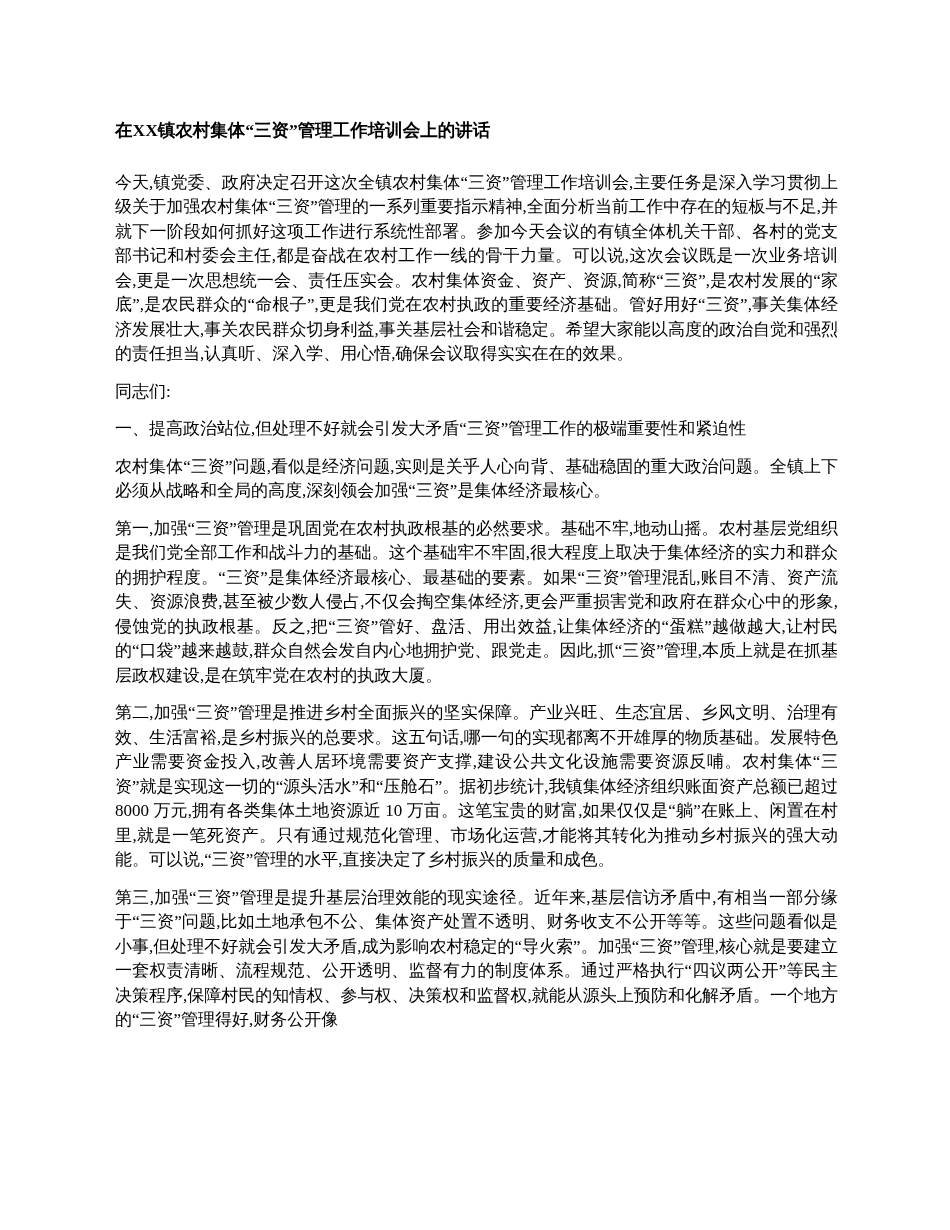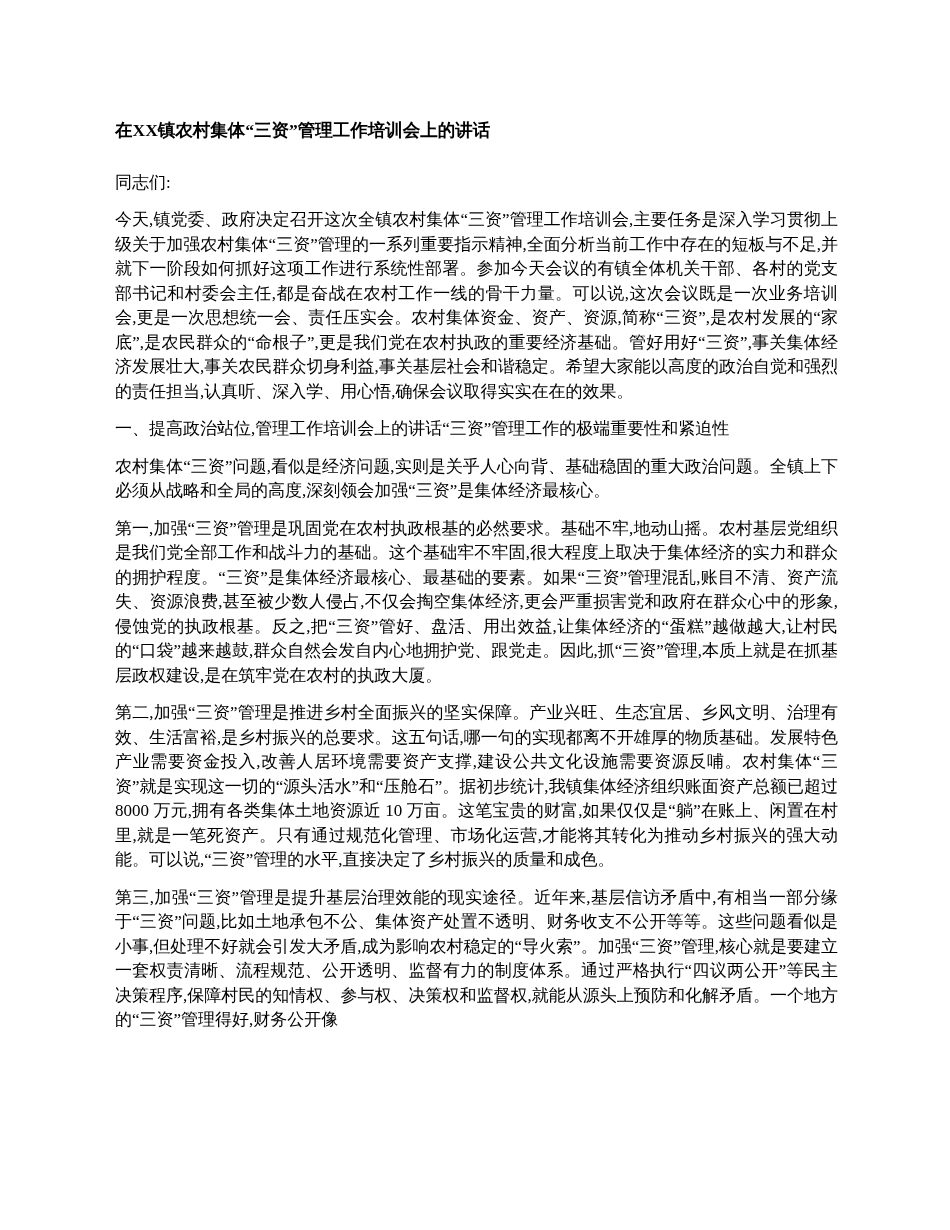--- a/index.html
+++ b/index.html
@@ -37,21 +37,21 @@
     word-break: break-all;
   }
   .para:last-child { margin-bottom: 12px; }
 </style>
 </head>
 <body>
 
 <div class="page">
   <h1 class="doc-title">在XX镇农村集体“三资”管理工作培训会上的讲话</h1>
   <div id="paragraphs">
+      <p class="para">今天,镇党委、政府决定召开这次全镇农村集体“三资”管理工作培训会,主要任务是深入学习贯彻上级关于加强农村集体“三资”管理的一系列重要指示精神,全面分析当前工作中存在的短板与不足,并就下一阶段如何抓好这项工作进行系统性部署。参加今天会议的有镇全体机关干部、各村的党支部书记和村委会主任,都是奋战在农村工作一线的骨干力量。可以说,这次会议既是一次业务培训会,更是一次思想统一会、责任压实会。农村集体资金、资产、资源,简称“三资”,是农村发展的“家底”,是农民群众的“命根子”,更是我们党在农村执政的重要经济基础。管好用好“三资”,事关集体经济发展壮大,事关农民群众切身利益,事关基层社会和谐稳定。希望大家能以高度的政治自觉和强烈的责任担当,认真听、深入学、用心悟,确保会议取得实实在在的效果。</p>
       <p class="para">同志们:</p>
-      <p class="para">今天,镇党委、政府决定召开这次全镇农村集体“三资”管理工作培训会,主要任务是深入学习贯彻上级关于加强农村集体“三资”管理的一系列重要指示精神,全面分析当前工作中存在的短板与不足,并就下一阶段如何抓好这项工作进行系统性部署。参加今天会议的有镇全体机关干部、各村的党支部书记和村委会主任,都是奋战在农村工作一线的骨干力量。可以说,这次会议既是一次业务培训会,更是一次思想统一会、责任压实会。农村集体资金、资产、资源,简称“三资”,是农村发展的“家底”,是农民群众的“命根子”,更是我们党在农村执政的重要经济基础。管好用好“三资”,事关集体经济发展壮大,事关农民群众切身利益,事关基层社会和谐稳定。希望大家能以高度的政治自觉和强烈的责任担当,认真听、深入学、用心悟,确保会议取得实实在在的效果。</p>
-      <p class="para">一、提高政治站位,管理工作培训会上的讲话“三资”管理工作的极端重要性和紧迫性</p>
+      <p class="para">一、提高政治站位,但处理不好就会引发大矛盾“三资”管理工作的极端重要性和紧迫性</p>
       <p class="para">农村集体“三资”问题,看似是经济问题,实则是关乎人心向背、基础稳固的重大政治问题。全镇上下必须从战略和全局的高度,深刻领会加强“三资”是集体经济最核心。</p>
       <p class="para">第一,加强“三资”管理是巩固党在农村执政根基的必然要求。基础不牢,地动山摇。农村基层党组织是我们党全部工作和战斗力的基础。这个基础牢不牢固,很大程度上取决于集体经济的实力和群众的拥护程度。“三资”是集体经济最核心、最基础的要素。如果“三资”管理混乱,账目不清、资产流失、资源浪费,甚至被少数人侵占,不仅会掏空集体经济,更会严重损害党和政府在群众心中的形象,侵蚀党的执政根基。反之,把“三资”管好、盘活、用出效益,让集体经济的“蛋糕”越做越大,让村民的“口袋”越来越鼓,群众自然会发自内心地拥护党、跟党走。因此,抓“三资”管理,本质上就是在抓基层政权建设,是在筑牢党在农村的执政大厦。</p>
       <p class="para">第二,加强“三资”管理是推进乡村全面振兴的坚实保障。产业兴旺、生态宜居、乡风文明、治理有效、生活富裕,是乡村振兴的总要求。这五句话,哪一句的实现都离不开雄厚的物质基础。发展特色产业需要资金投入,改善人居环境需要资产支撑,建设公共文化设施需要资源反哺。农村集体“三资”就是实现这一切的“源头活水”和“压舱石”。据初步统计,我镇集体经济组织账面资产总额已超过 8000 万元,拥有各类集体土地资源近 10 万亩。这笔宝贵的财富,如果仅仅是“躺”在账上、闲置在村里,就是一笔死资产。只有通过规范化管理、市场化运营,才能将其转化为推动乡村振兴的强大动能。可以说,“三资”管理的水平,直接决定了乡村振兴的质量和成色。</p>
       <p class="para">第三,加强“三资”管理是提升基层治理效能的现实途径。近年来,基层信访矛盾中,有相当一部分缘于“三资”问题,比如土地承包不公、集体资产处置不透明、财务收支不公开等等。这些问题看似是小事,但处理不好就会引发大矛盾,成为影响农村稳定的“导火索”。加强“三资”管理,核心就是要建立一套权责清晰、流程规范、公开透明、监督有力的制度体系。通过严格执行“四议两公开”等民主决策程序,保障村民的知情权、参与权、决策权和监督权,就能从源头上预防和化解矛盾。一个地方的“三资”管理得好,财务公开像</p>
     </div>
 </div>
 
 </body></html>

